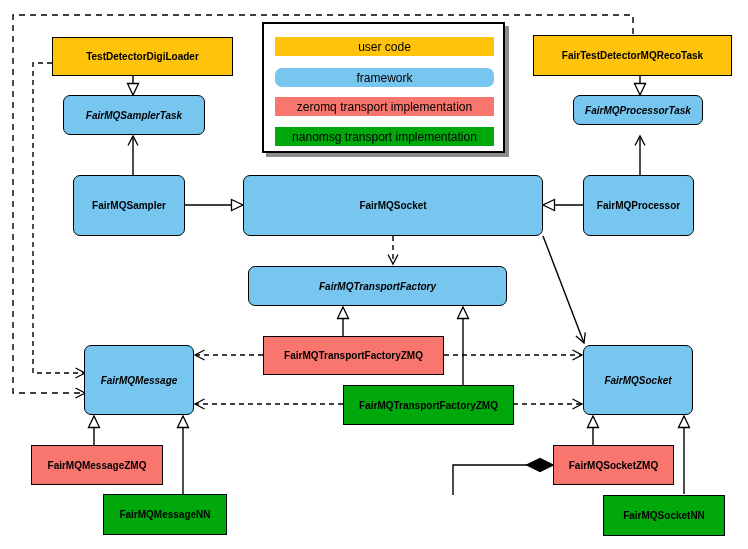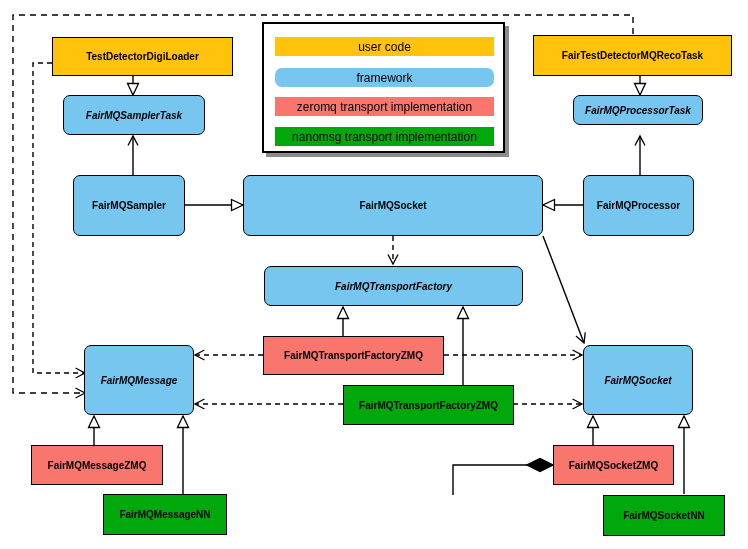--- a/index.html
+++ b/index.html
@@ -116,21 +116,21 @@
   </div>
 
   <div class="node cat-framework" style="left:243px;top:175px;width:300px;height:61px">
     <span>FairMQSocket</span>
   </div>
 
   <div class="node cat-framework" style="left:583px;top:175px;width:111px;height:61px">
     <span>FairMQProcessor</span>
   </div>
 
-  <div class="node cat-framework abstract" style="left:264px;top:266px;width:259px;height:40px">
+  <div class="node cat-framework abstract" style="left:248px;top:266px;width:259px;height:40px">
     <span>FairMQTransportFactory</span>
   </div>
 
   <div class="node cat-zmq" style="left:263px;top:336px;width:181px;height:39px">
     <span>FairMQTransportFactoryZMQ</span>
   </div>
 
   <div class="node cat-nano" style="left:343px;top:385px;width:171px;height:40px">
     <span>FairMQTransportFactoryZMQ</span>
   </div>

